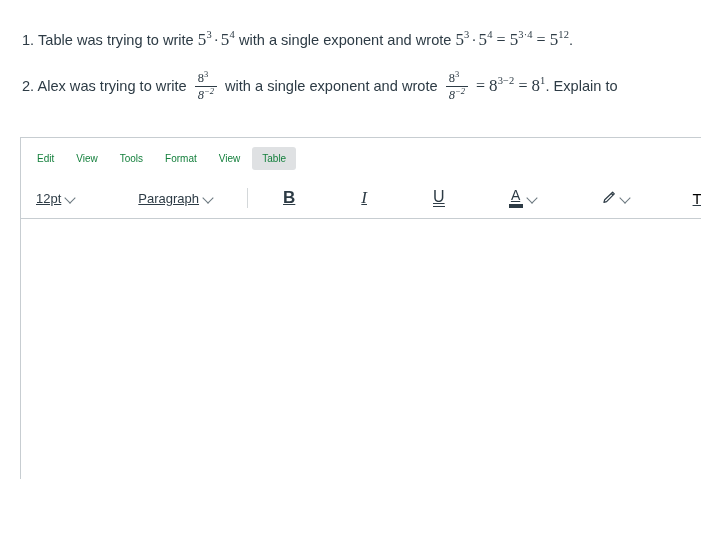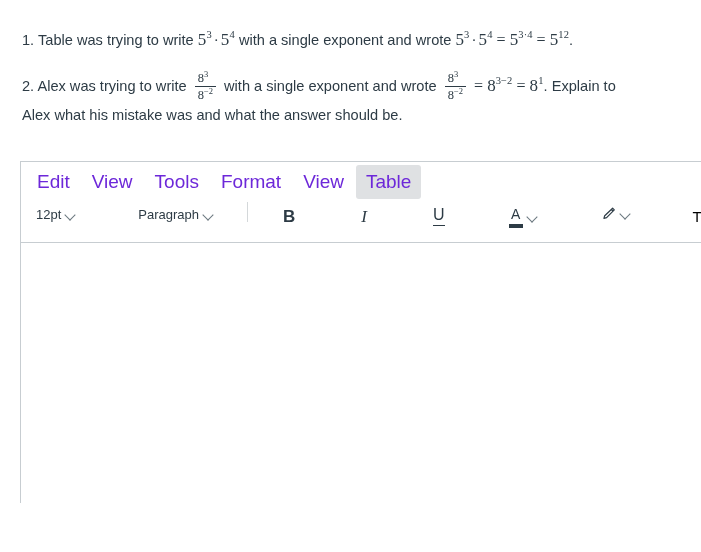--- a/index.html
+++ b/index.html
@@ -63,20 +63,21 @@
     top: -1px;
   }
   .frac .num {
     display: block;
     padding: 0 3px 1px 3px;
   }
   .frac .den {
     display: block;
     border-top: 1px solid #2d3b45;
     padding: 1px 3px 0 3px;
+    font-style: italic;
   }
   .frac sup {
     font-size: 8.5px;
     vertical-align: super;
     line-height: 0;
   }
 
   
   .editor {
     margin: 34px 0 0 20px;
@@ -93,39 +94,40 @@
 
   
   .menubar {
     display: flex;
     align-items: center;
     height: 40px;
     padding: 0 6px;
     gap: 2px;
   }
   .menu-item {
-    font-size: 19px;
-    color: #6d28d9;
+    font-size: 10px;
+    color: #15803d;
     padding: 6px 10px;
     border-radius: 3px;
     cursor: default;
     white-space: nowrap;
   }
   .menu-item.active {
     background: #dfe1e3;
   }
 
   
   .toolbar {
     display: flex;
-    align-items: flex-start;
+    align-items: center;
     height: 40px;
     padding: 0 8px;
     gap: 17px;
     border-bottom: 1px solid #c7cdd1;
+    text-decoration: underline;
   }
   .tb-btn {
     display: flex;
     align-items: center;
     gap: 5px;
     padding: 5px 7px;
     border-radius: 3px;
     font-size: 13px;
     color: #2d3b45;
     white-space: nowrap;
@@ -252,21 +254,20 @@
     <br>
   </p>
 
   <p class="q-para second">
     <span>2.</span>
     <span>Alex was trying to write</span>
     <span class="frac"><span class="num"><span>8</span><sup>3</sup></span><span class="den"><span>8</span><sup>−2</sup></span></span>
     <span>with a single exponent and wrote</span>
     <span class="frac"><span class="num"><span>8</span><sup>3</sup></span><span class="den"><span>8</span><sup>−2</sup></span></span><span class="mathtext"><span class="eq">=</span><span>8</span><sup>3−2</sup><span class="eq">=</span><span>8</span><sup>1</sup></span><span>. Explain to</span>
     <br>
-    <span>Alex what his mistake was and what the answer should be.</span>
   </p>
 
 </div>
 
 <div class="editor">
 
   <div class="menubar">
     <div class="menu-item">Edit</div>
     <div class="menu-item">View</div>
     <div class="menu-item">Tools</div>

